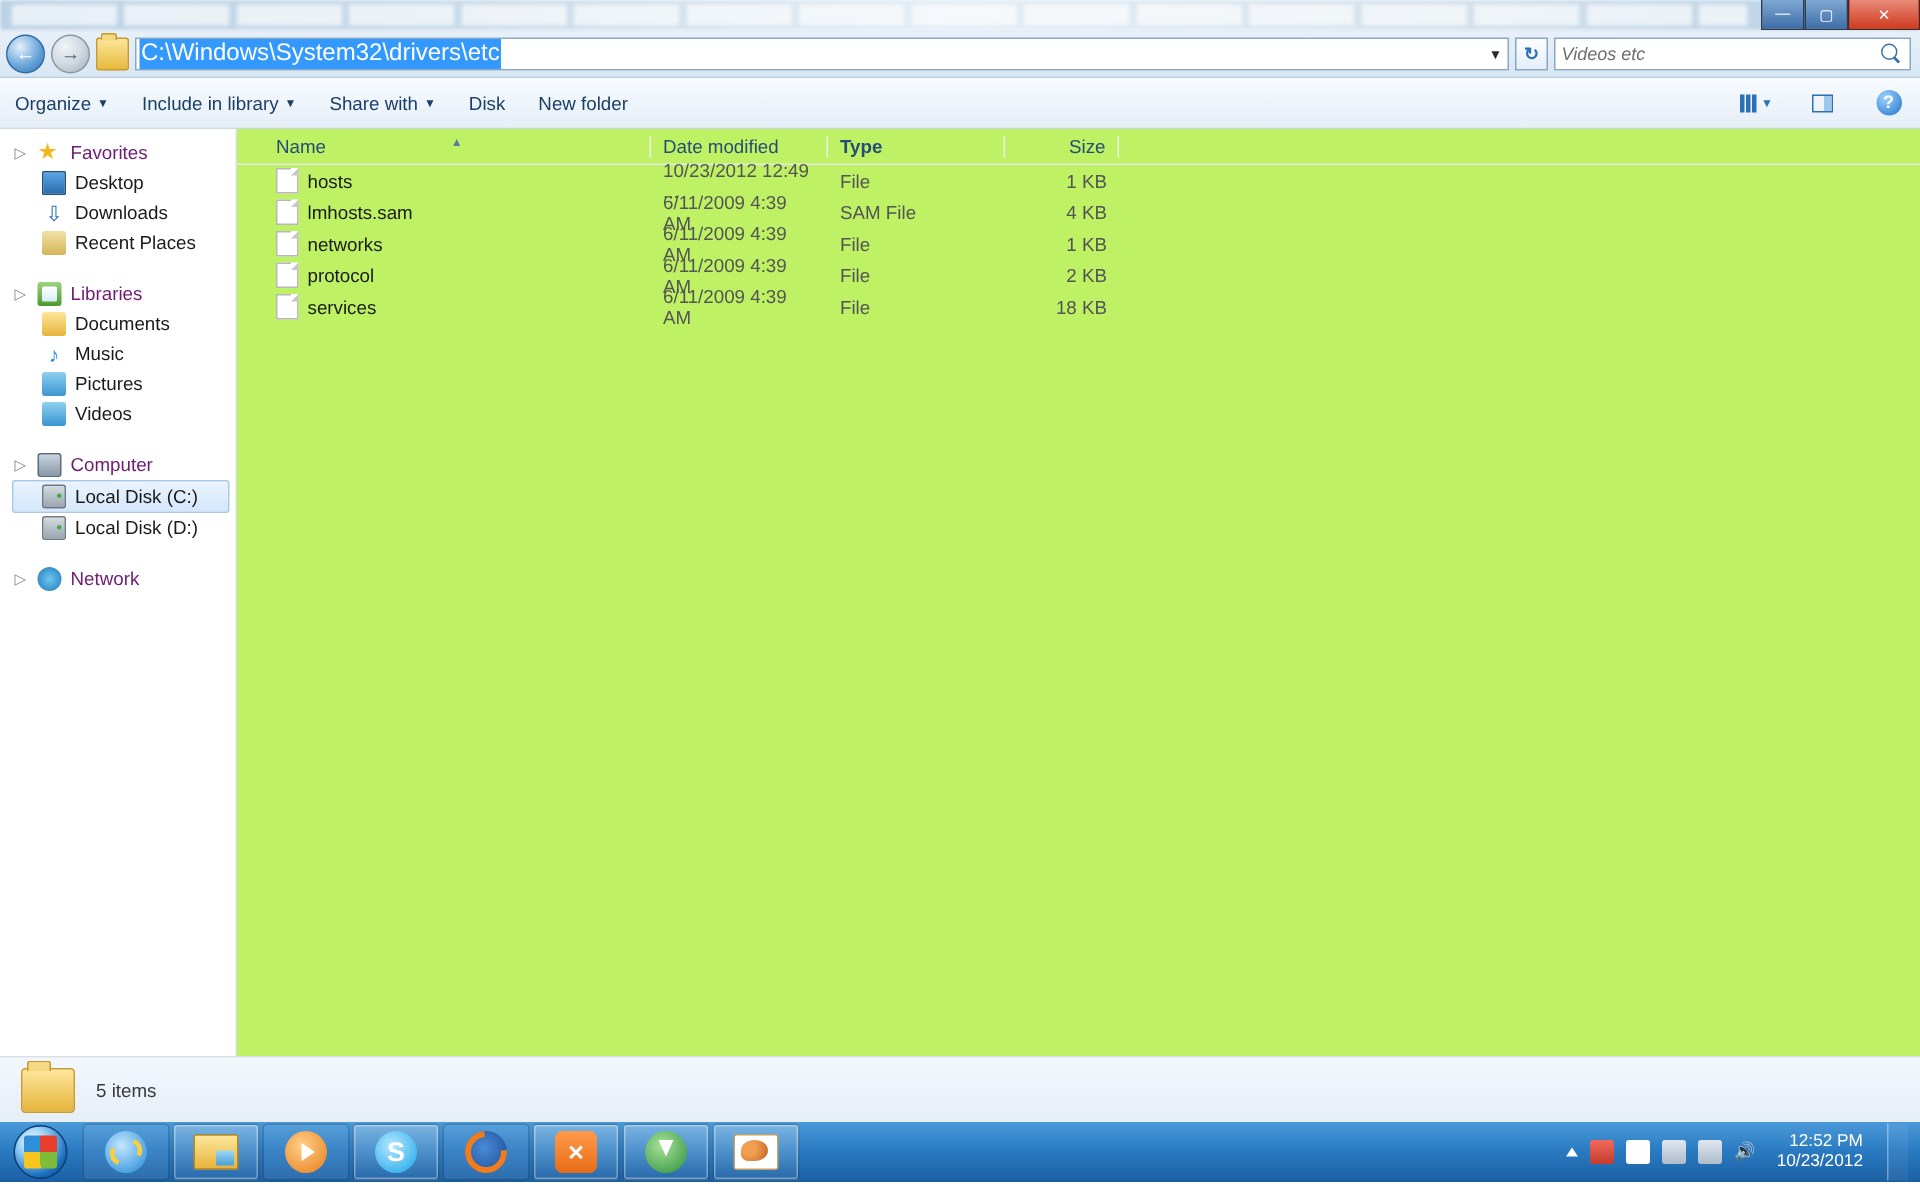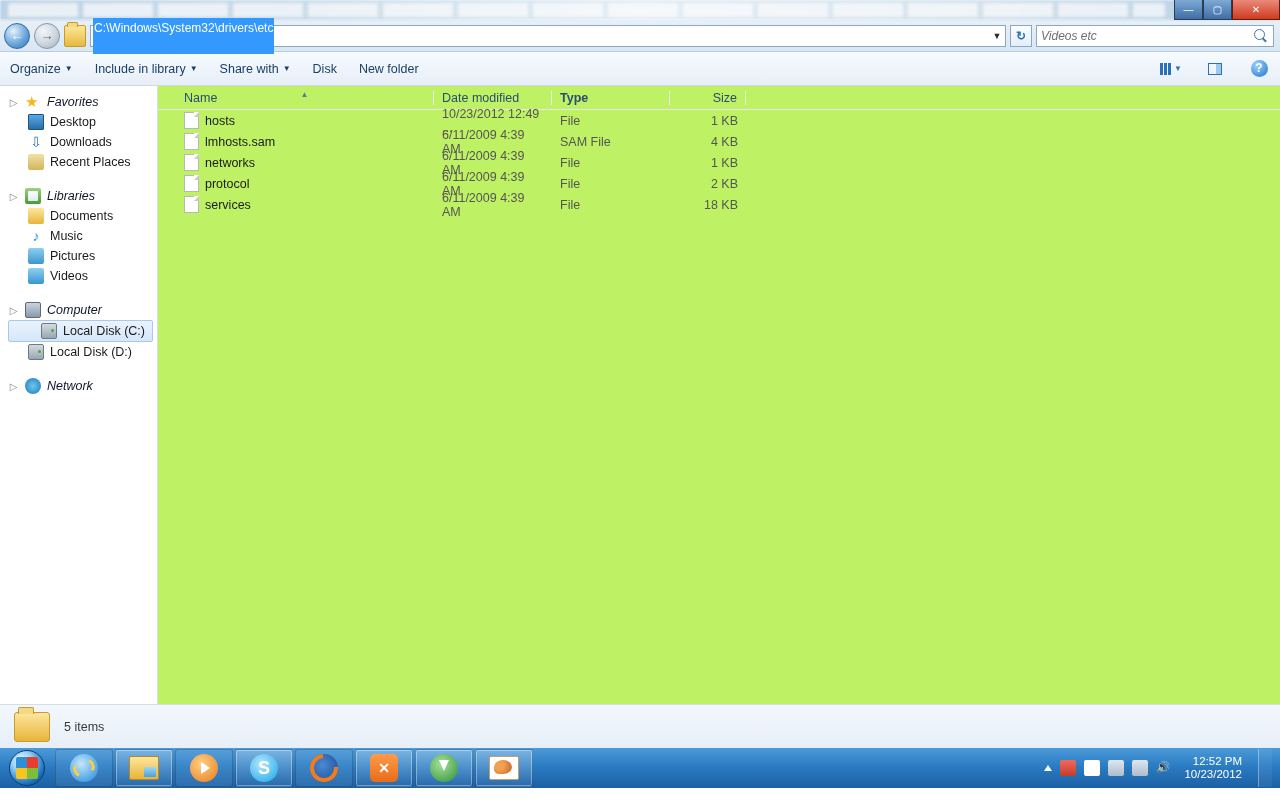--- a/index.html
+++ b/index.html
@@ -15,21 +15,21 @@
 .winbtn.min{background:linear-gradient(#7fa9d4,#3e6ea8);}
 .winbtn.max{background:linear-gradient(#7fa9d4,#3e6ea8);}
 .winbtn.close{width:48px;background:linear-gradient(#e98a7a,#cf3b1f);border-color:#6a1a0a;}
 
 
 .addr-row { height:32px; background:linear-gradient(#e8f0f8,#d9e7f4); display:flex; align-items:center; padding:0 6px 0 4px; gap:4px; border-bottom:1px solid #b8cde0;}
 .navbtn { width:26px; height:26px; border-radius:50%; background:radial-gradient(circle at 35% 30%, #e6f1fb, #6da7da 55%, #2f74b5); border:1px solid #2e6aa6; display:flex; align-items:center; justify-content:center; color:#fff; font-size:13px;}
 .navbtn.fwd{background:radial-gradient(circle at 35% 30%,#f1f5f9,#cdd6df 55%,#a0acb8);border-color:#8b96a1;color:#5b6773;}
 .folder-ico{width:22px;height:22px;background:linear-gradient(#fce79a,#e8b93d);border-radius:2px;position:relative;border:1px solid #c79a2c;}
 .folder-ico::before{content:"";position:absolute;top:-4px;left:2px;width:9px;height:4px;background:#f5d884;border-radius:2px 2px 0 0;border:1px solid #c79a2c;border-bottom:none;}
-.addr-sel{background:#3399ff;color:#fff;display:inline-block;height:36px;line-height:20px;padding:0 1px;font-size:12px;}
+.addr-sel{background:#3399ff;color:#fff;display:inline-block;height:20px;line-height:20px;padding:0 1px;font-size:16px;}
 .addr-wrap{flex:1;height:22px;border:1px solid #8aa8c4;background:#fff;display:flex;align-items:center;padding-left:2px;position:relative;}
 .addr-drop{width:16px;text-align:center;color:#2b2b2b;font-size:9px;}
 .refresh-btn{width:22px;height:22px;border:1px solid #8aa8c4;background:linear-gradient(#fdfeff,#e4eef7);display:flex;align-items:center;justify-content:center;color:#2a71b6;font-size:12px;font-weight:bold;}
 .search-box{width:238px;height:22px;border:1px solid #8aa8c4;background:#fff;display:flex;align-items:center;padding:0 4px;font-size:12px;color:#6e6e6e;font-style:italic;}
 .search-box .mag{margin-left:auto;font-style:normal;color:#3b75b0;width:16px;height:16px;position:relative;}
 .search-box .mag::before{content:"";position:absolute;width:9px;height:9px;border:1.5px solid #3b75b0;border-radius:50%;left:1px;top:1px;}
 .search-box .mag::after{content:"";position:absolute;width:5px;height:1.5px;background:#3b75b0;transform:rotate(45deg);left:9px;top:11px;}
 
 
 .toolbar{height:34px;background:linear-gradient(#f7fbff,#e6eef7);display:flex;align-items:center;padding:0 10px;gap:22px;border-bottom:1px solid #cfd9e4;font-size:12.5px;color:#1b3f66;}
@@ -37,23 +37,23 @@
 .toolbar .tb .dd{font-size:8px;color:#1b3f66;}
 .toolbar .spacer{flex:1;}
 .toolbar .ricon{width:22px;height:20px;display:flex;align-items:center;justify-content:center;color:#2a71b6;}
 .help-ico{width:17px;height:17px;border-radius:50%;background:radial-gradient(circle at 35% 30%,#9ed2ff,#1e73c9);color:#fff;font-size:12px;font-weight:bold;text-align:center;line-height:17px;}
 
 
 .main{display:flex;height:618px;}
 .sidebar{width:158px;border-right:1px solid #d9dee4;padding:6px 0 0 8px;font-size:12.5px;color:#1a1a1a;overflow:hidden;}
 .sb-group{margin-bottom:14px;}
 .sb-head{display:flex;align-items:center;gap:6px;padding:2px 0;}
-.sb-head .lbl{color:#0f172a;font-style:italic;}
+.sb-head .lbl{color:#701a75;}
 .sb-item{display:flex;align-items:center;gap:6px;padding:2px 0 2px 20px;}
-.sb-item.sel{background:linear-gradient(#eaf3fd,#d5e7fb);border:1px solid #a9c9ea;border-radius:2px;margin-left:0;padding-left:32px;margin-right:4px;}
+.sb-item.sel{background:linear-gradient(#eaf3fd,#d5e7fb);border:1px solid #a9c9ea;border-radius:2px;margin-left:0;padding-left:19px;margin-right:4px;}
 .ico{width:16px;height:16px;display:inline-block;flex-shrink:0;}
 .ico-star{color:#f3b81f;font-size:15px;line-height:16px;}
 .ico-desktop{background:linear-gradient(#5aa7e6,#2a6dab);border-radius:1px;border:1px solid #1d537f;}
 .ico-down{color:#2a71b6;font-size:14px;line-height:16px;text-align:center;}
 .ico-recent{background:linear-gradient(#f0e2a8,#d4b557);border-radius:2px;}
 .ico-lib{background:linear-gradient(#9ed27e,#4a9a2e);border-radius:2px;position:relative;}
 .ico-lib::after{content:"";position:absolute;inset:3px;background:linear-gradient(#fff,#d8ecf7);border-radius:1px;}
 .ico-doc{background:linear-gradient(#fde79c,#e7b43b);border-radius:2px;}
 .ico-music{color:#2a8de0;font-size:14px;line-height:16px;text-align:center;}
 .ico-pic{background:linear-gradient(#8fd0f0,#3a95cf);border-radius:2px;}

